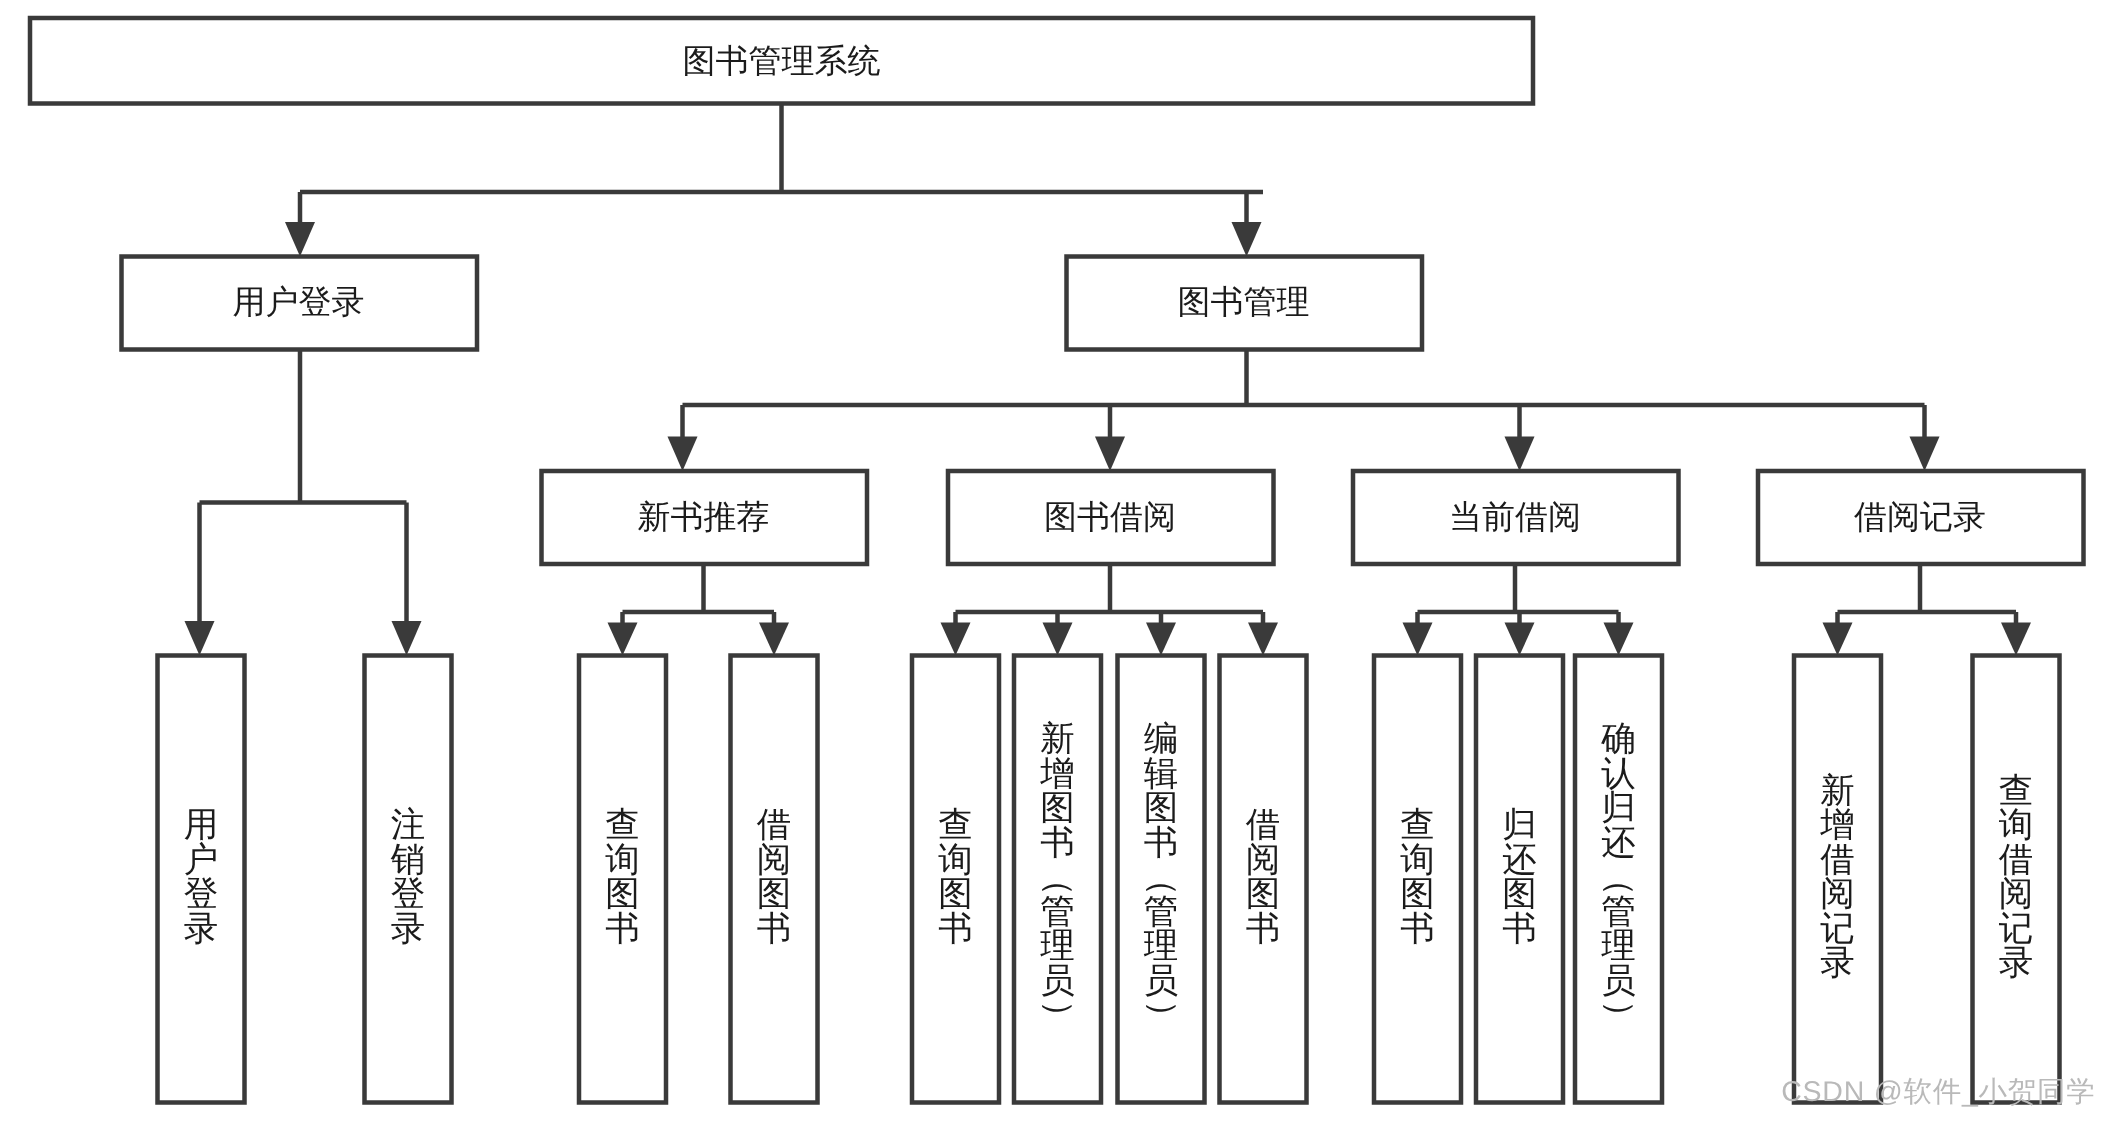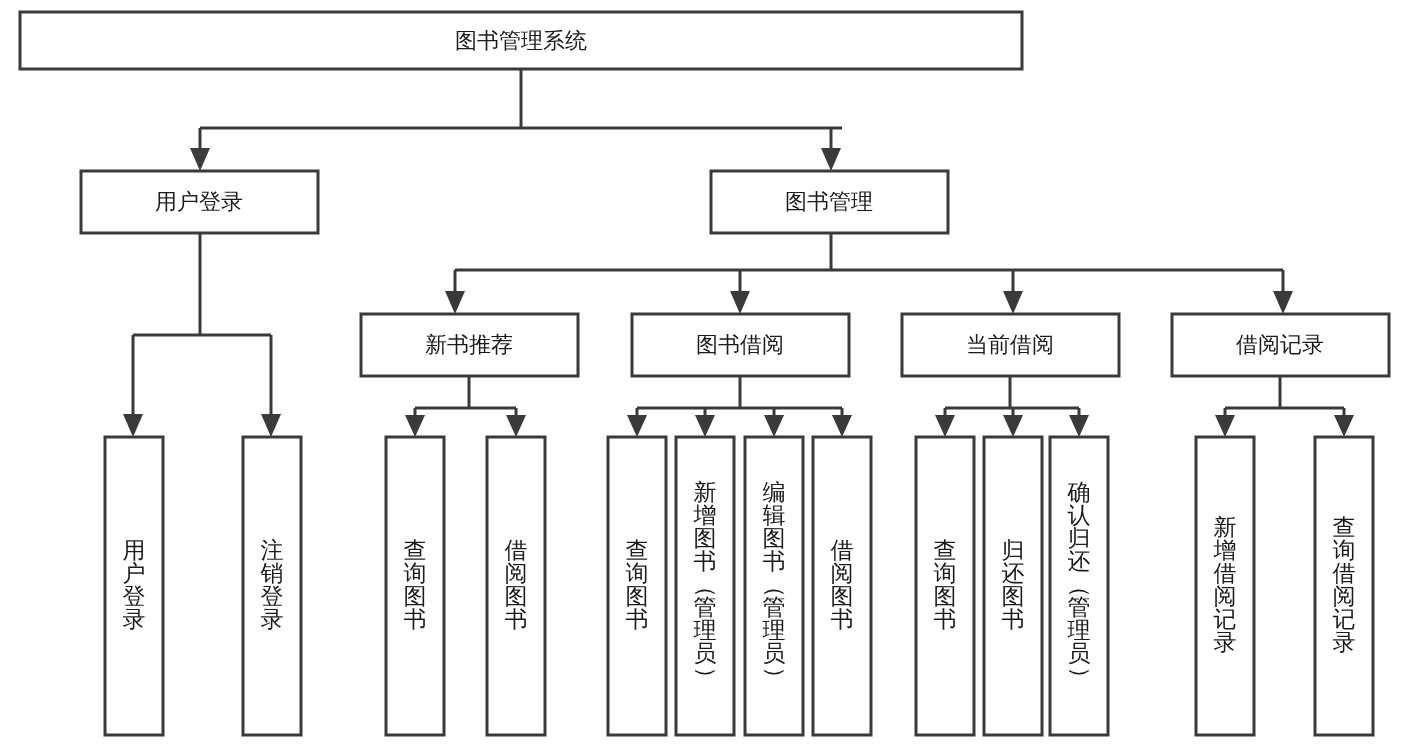--- a/index.html
+++ b/index.html
@@ -311,13 +311,14 @@
             <text class="leaf-label-cell" x="1344" y="551.5">询</text>
             <text class="leaf-label-cell" x="1344" y="574.5">借</text>
             <text class="leaf-label-cell" x="1344" y="597.5">阅</text>
             <text class="leaf-label-cell" x="1344" y="620.5">记</text>
             <text class="leaf-label-cell" x="1344" y="643.5">录</text>
           </g>
         </g>
       </g>
   </svg>
 
+  <div class="watermark-text">CSDN @软件_小贺同学</div>
 </div>
 
 </body></html>

